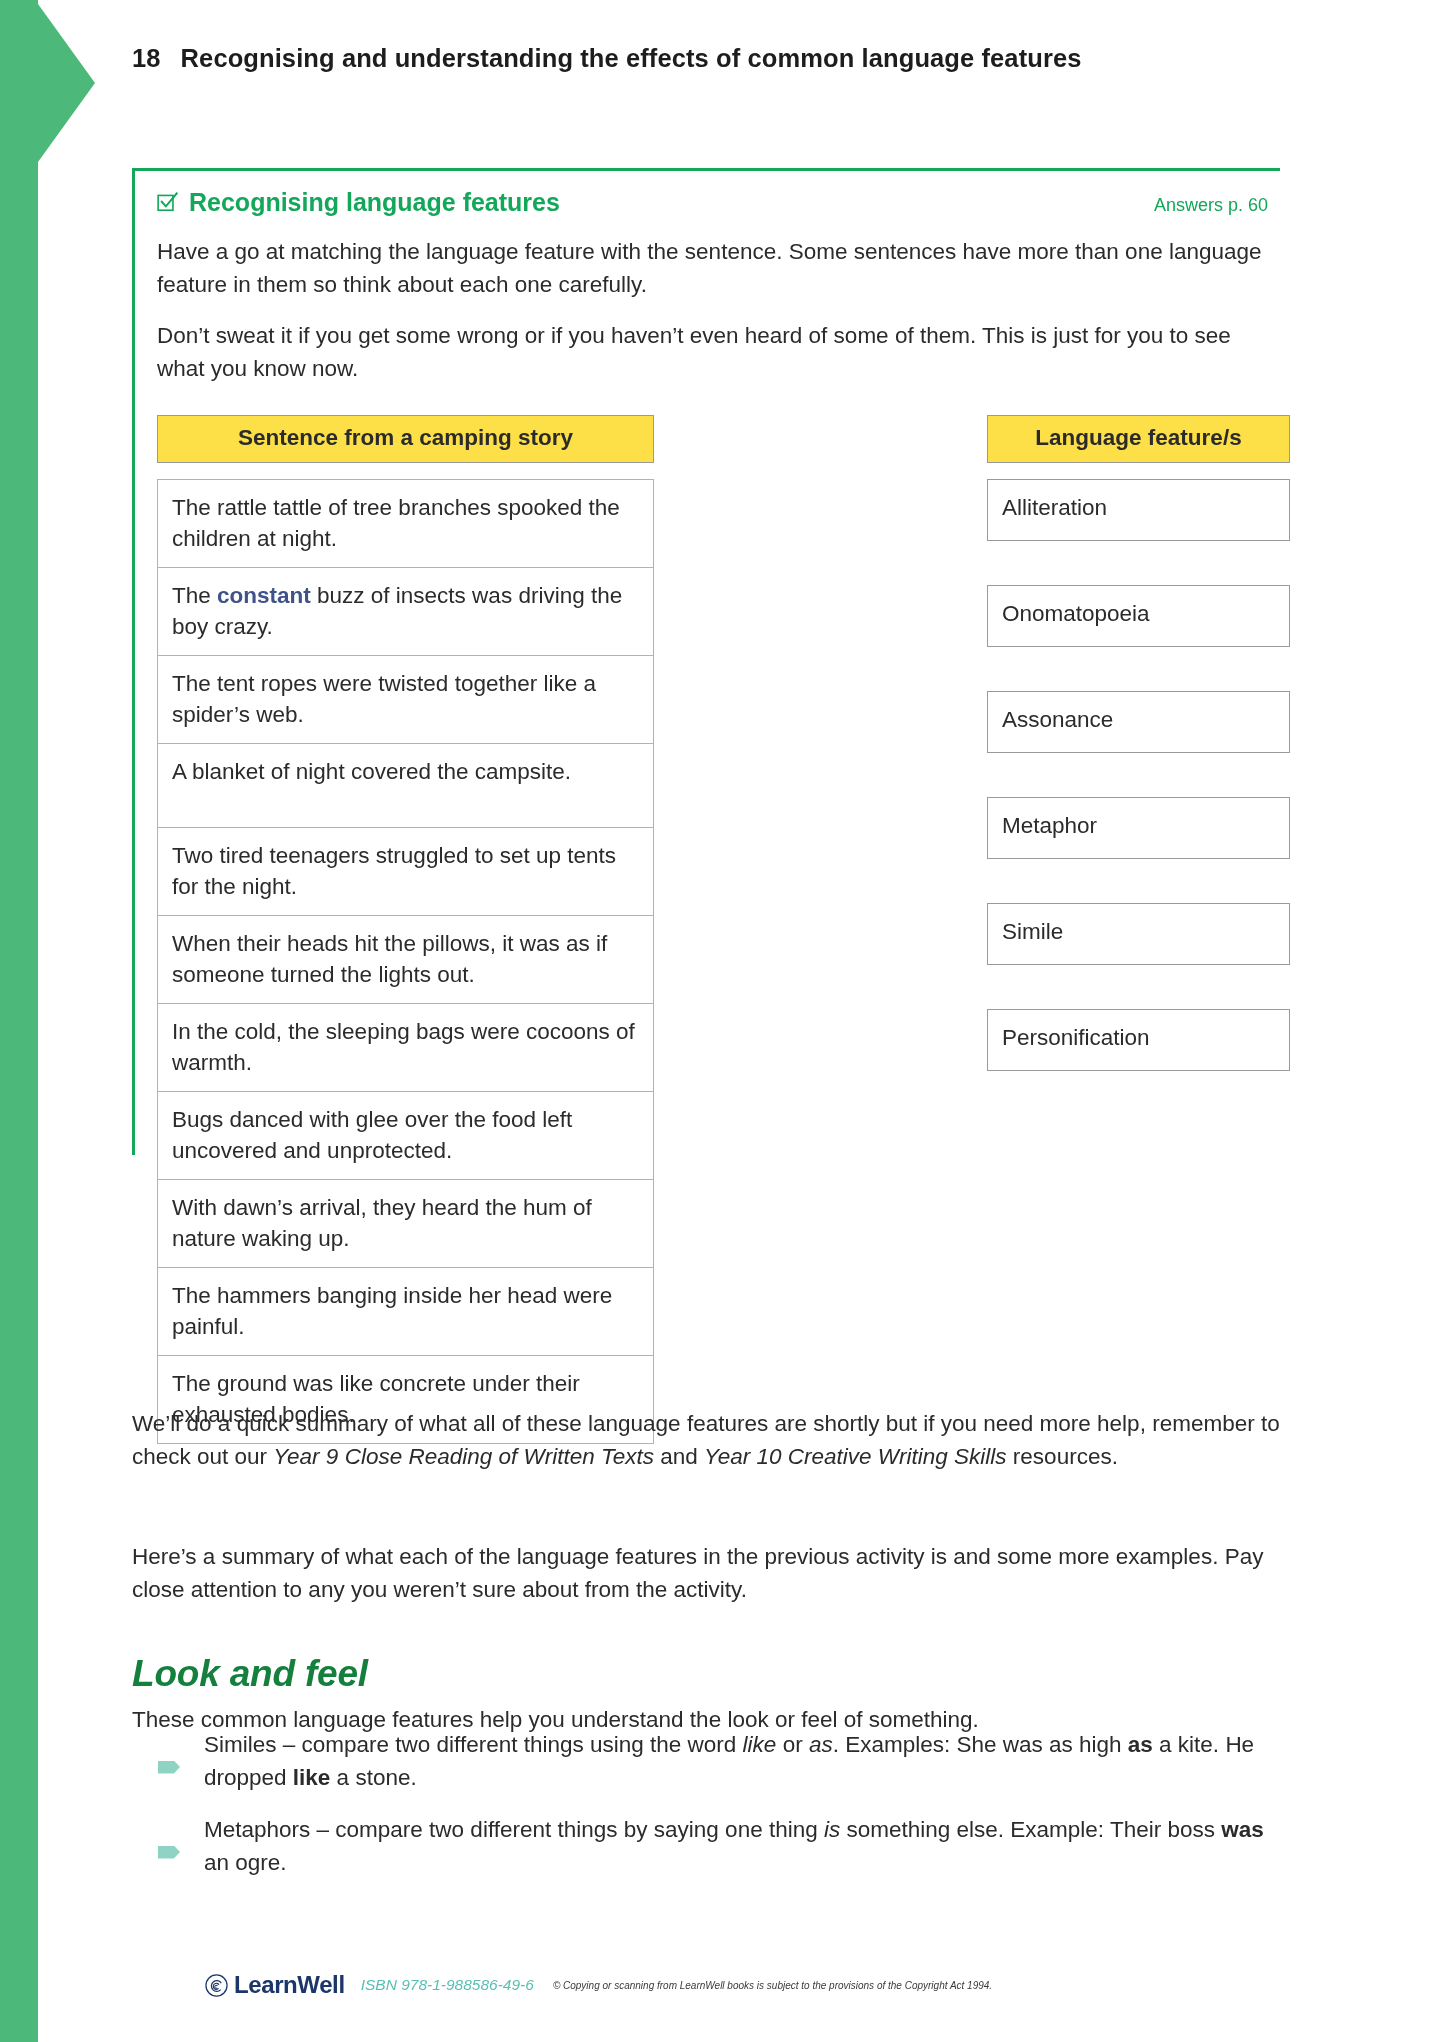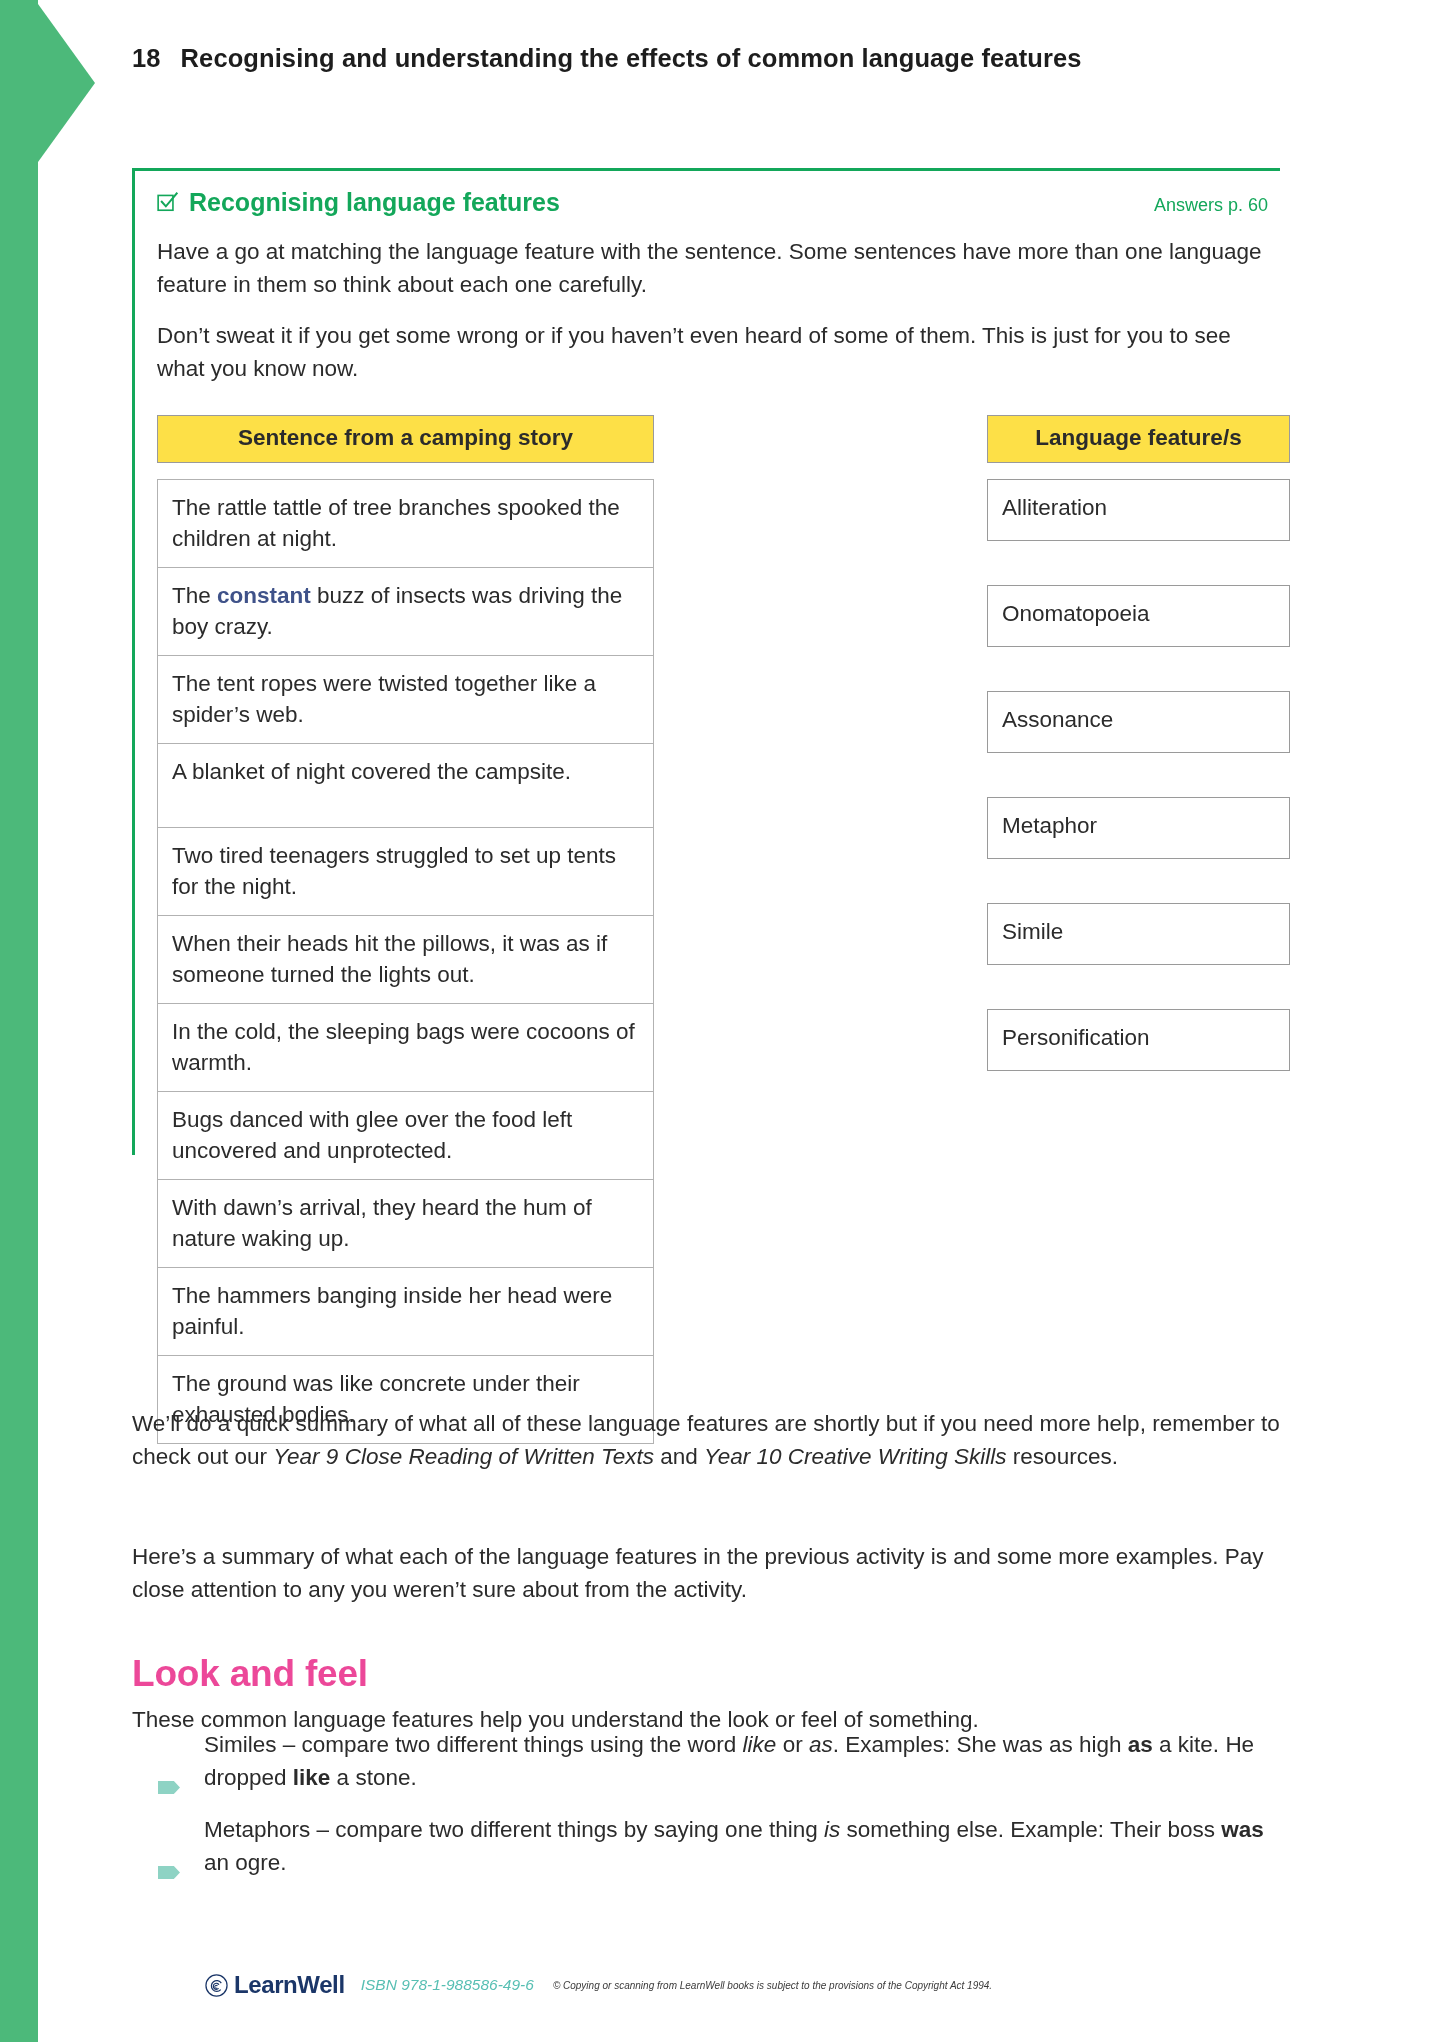--- a/index.html
+++ b/index.html
@@ -140,29 +140,30 @@
     color: #2b2b2b;
   }
   .after-p i { font-style: italic; }
 
   
   .sec-head {
     position: absolute;
     left: 132px;
     font-size: 37px;
     font-weight: bold;
-    color: #ec4899;
+    color: #15803d;
     letter-spacing: -0.2px;
+    font-style: italic;
   }
 
   
   .bullets { position: absolute; left: 132px; width: 1160px; }
   .bullet {
     display: flex;
-    align-items: flex-end;
+    align-items: center;
     margin-bottom: 19px;
   }
   .bullet-marker {
     width: 22px; height: 13px;
     background: #8ed3c4;
     clip-path: polygon(0 0, 72% 0, 100% 50%, 72% 100%, 0 100%);
     flex: 0 0 auto;
     margin: 12px 24px 0 26px;
   }
   .bullet-text {

